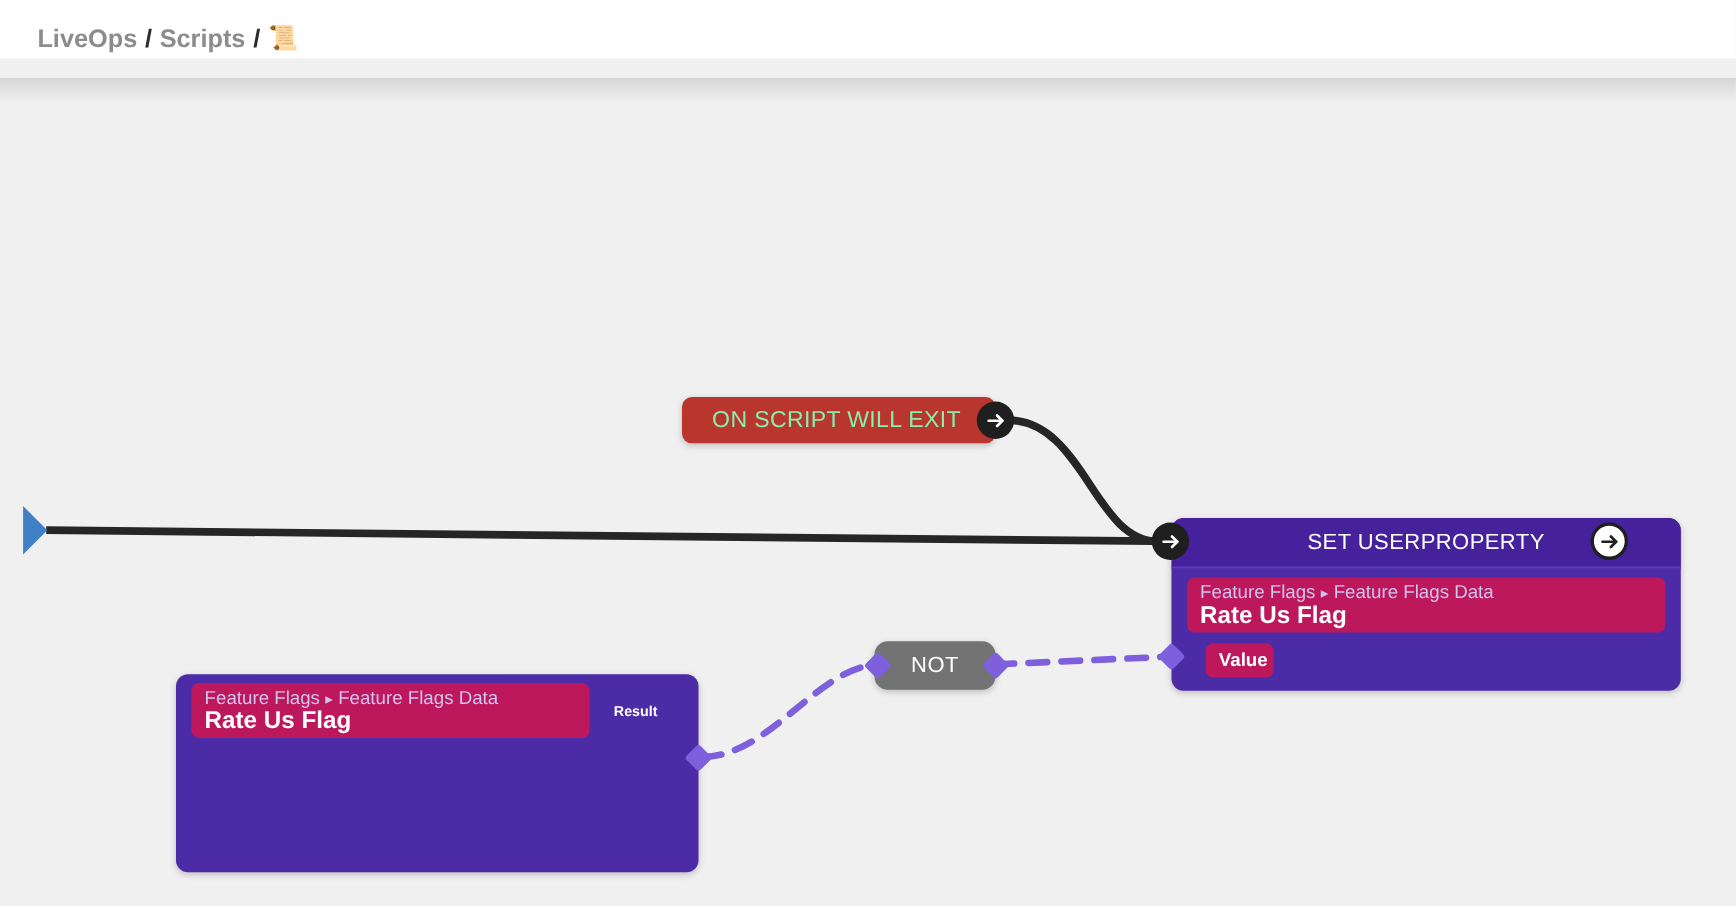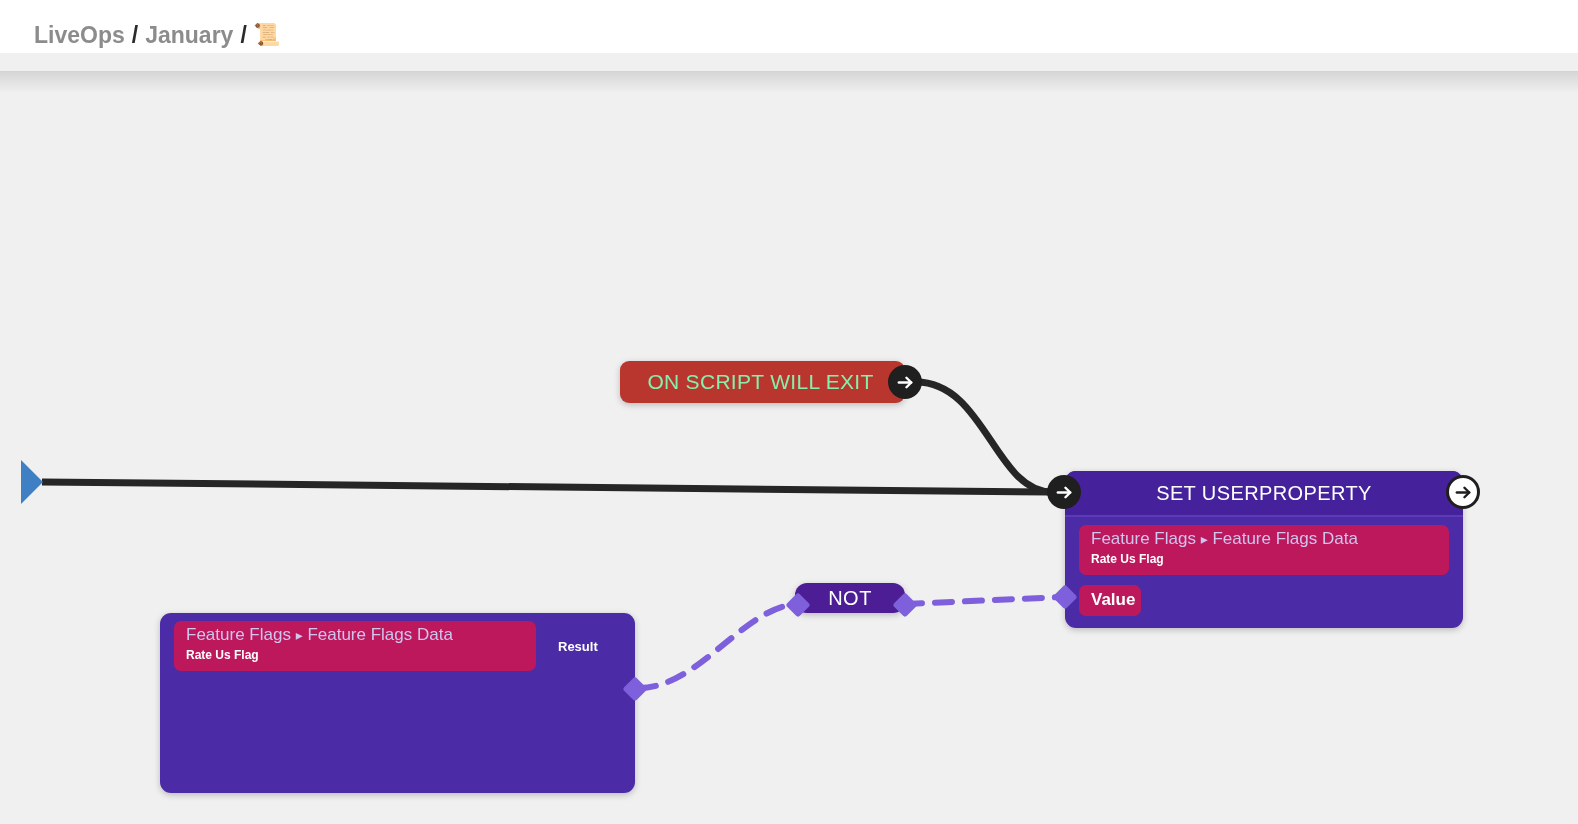--- a/index.html
+++ b/index.html
@@ -117,71 +117,72 @@
   }
   .pill-path {
     color: #cfc5ee;
     font-size: 17px;
     line-height: 20px;
     white-space: nowrap;
   }
   .pill-path .sep { font-size: 14px; }
   .pill-name {
     color: #ffffff;
-    font-size: 12px;
+    font-size: 22px;
     font-weight: bold;
     line-height: 20px;
     white-space: nowrap;
   }
   .pill-label {
     color: #ffffff;
     font-size: 17px;
     font-weight: bold;
     line-height: 22px;
     white-space: nowrap;
   }
   .out-label {
     color: #ffffff;
     font-size: 13px;
     font-weight: bold;
     white-space: nowrap;
   }
 
   #node-set-userproperty {
     left: 1065px; top: 400px;
-    width: 398px; height: 157px;
+    width: 463px; height: 157px;
   }
   #node-set-userproperty .node-body-row {
     display: flex; align-items: center;
   }
   #node-set-userproperty .pill.value-pill {
     width: 62px;
     padding: 4px 12px 5px 12px;
+    margin-left: 17px;
   }
 
   #node-get-userproperty {
     left: 160px; top: 542px;
     width: 475px; height: 180px;
   }
   #node-get-userproperty .node-body {
     padding: 8px 14px 14px 14px;
     flex-direction: row; align-items: center; gap: 0;
   }
   #node-get-userproperty .pill {
     width: 362px;
   }
   #node-get-userproperty .out-label {
     margin-left: 22px;
   }
 
   
   #node-not {
     left: 795px; top: 512px;
-    width: 110px; height: 30px;
-    background: #4c1d95;
+    width: 110px; height: 44px;
+    background: #737373;
     border-radius: 12px;
     display: flex; align-items: center; justify-content: center;
   }
   #node-not .node-title {
     color: #ffffff;
     font-size: 20px;
     letter-spacing: 0.5px;
   }
 
   
@@ -221,21 +222,21 @@
     z-index: 10;
   }
 </style>
 </head>
 <body>
 
 <div id="header-bar">
   <div id="breadcrumb">
     <span class="crumb-link">LiveOps</span>
     <span class="crumb-sep">/</span>
-    <span class="crumb-link">January</span>
+    <span class="crumb-link">Scripts</span>
     <span class="crumb-sep">/</span>
     <span class="crumb-current">
       <span class="crumb-emoji">📜</span>
     </span>
   </div>
 </div>
 <div id="header-shadow"></div>
 
 <div id="canvas">
 

